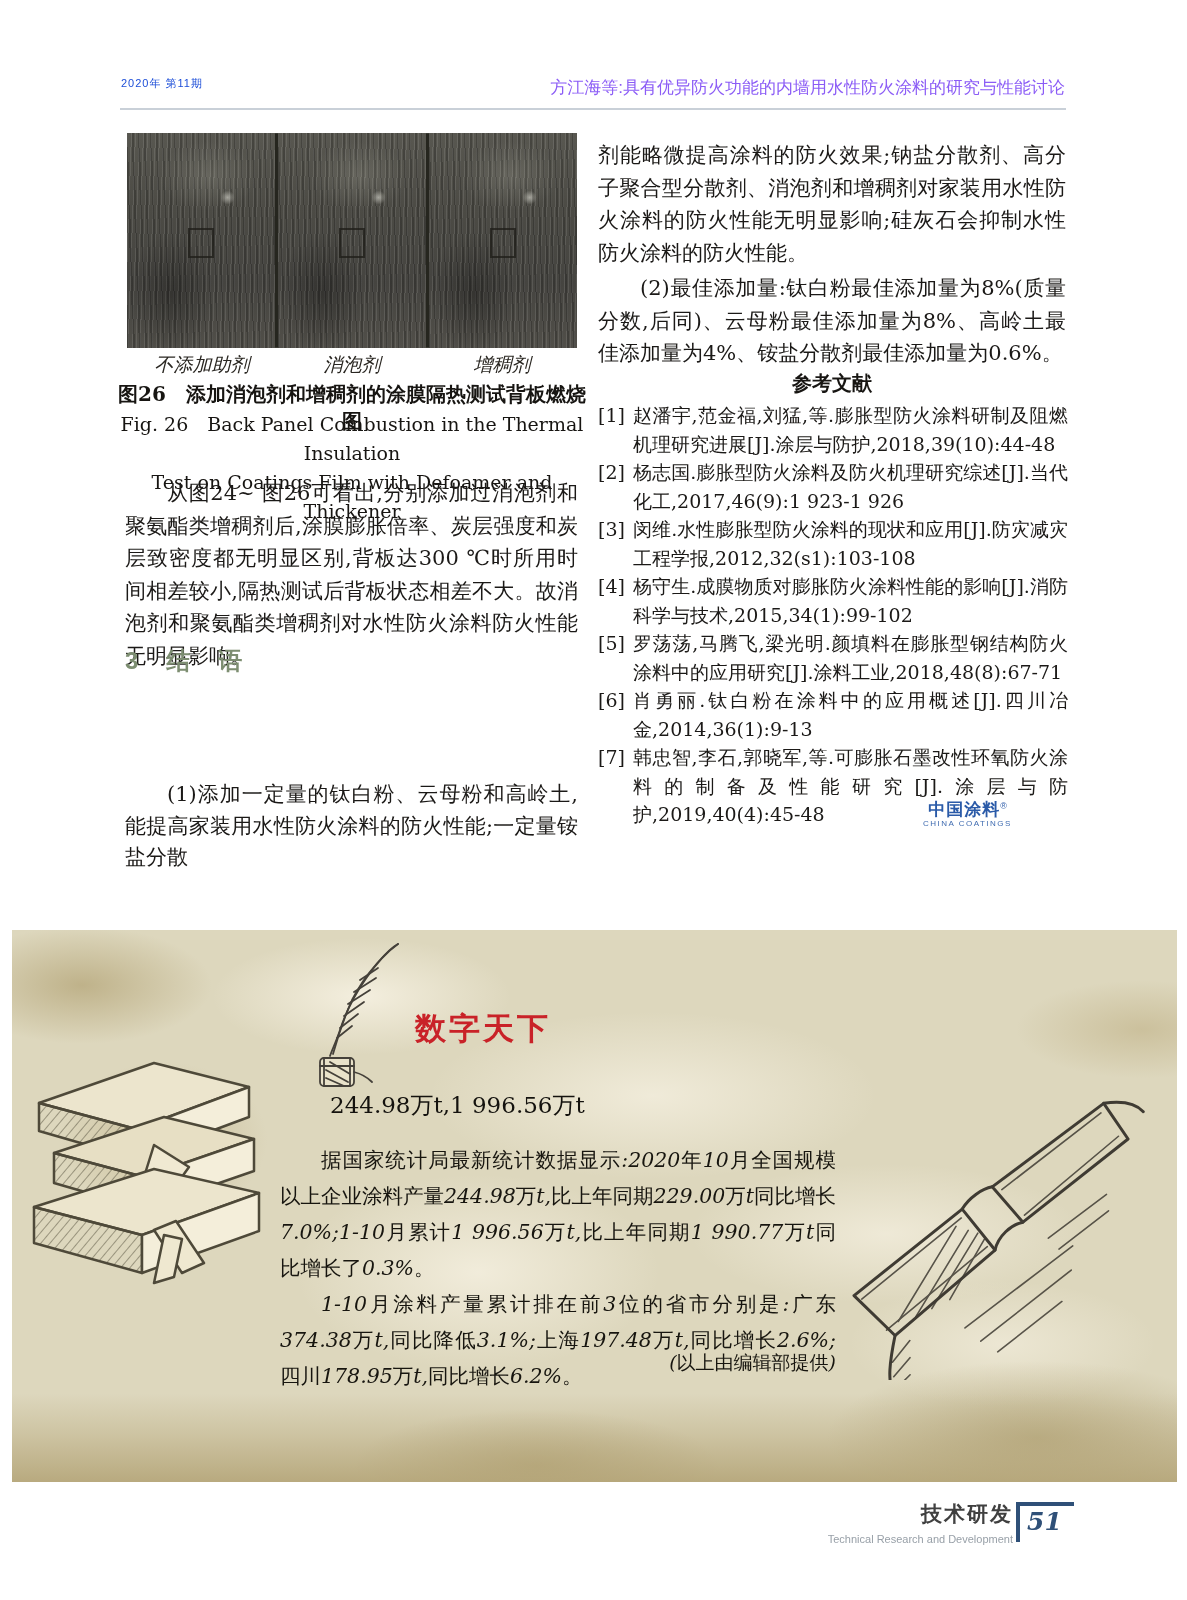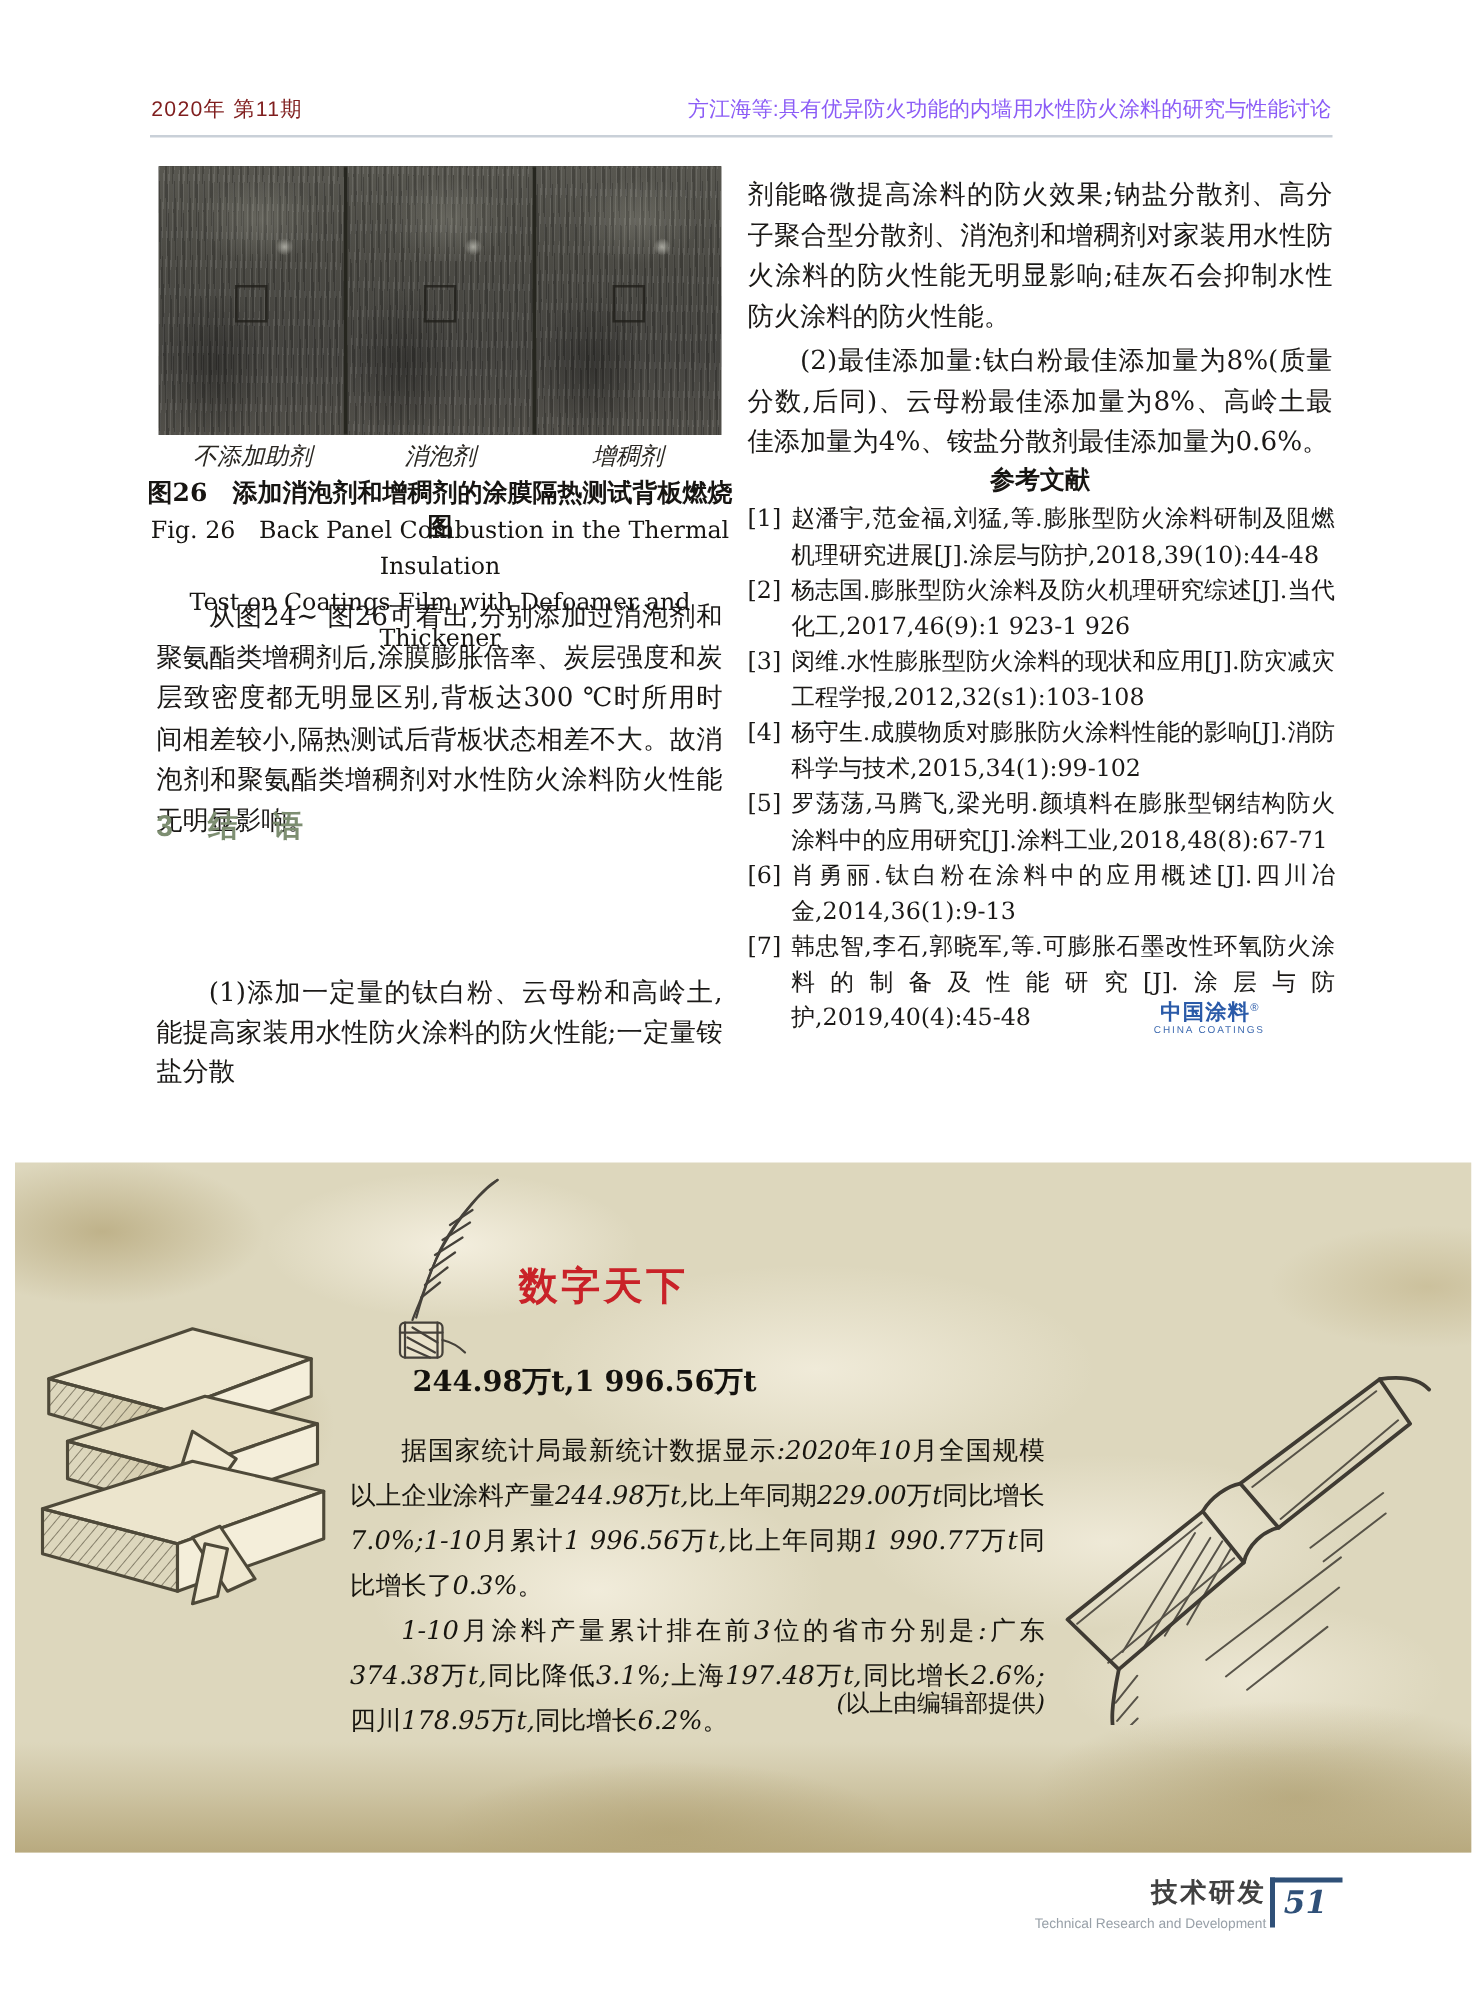--- a/index.html
+++ b/index.html
@@ -1,21 +1,21 @@
 <!DOCTYPE html>
 <html><head>
 <meta charset="utf-8">
 <style>
   html,body{margin:0;padding:0;background:#ffffff;}
   .page{position:relative;width:1187px;height:1600px;background:#ffffff;overflow:hidden;
         font-family:"DejaVu Serif", serif;color:#1e1c1a;}
 
   
   .hdr-issue{position:absolute;left:121px;top:76px;font-family:"Liberation Sans",sans-serif;
-             font-size:17px;color:#7f1d1d;letter-spacing:1px;}
+             font-size:11px;color:#1d4ed8;letter-spacing:1px;}
   .hdr-title{position:absolute;right:122px;top:76px;font-family:"Liberation Sans",sans-serif;
              font-size:17px;color:#8b5cf6;}
   .hdr-rule{position:absolute;left:120px;top:108px;width:946px;height:2px;background:#c9d0d8;}
 
   
   .photo{position:absolute;left:127px;top:133px;width:450px;height:215px;display:flex;gap:3px;
          background:#26261f;box-shadow:inset 0 0 0 1px #3a3a33;}
   .panel{flex:1;position:relative;
     background:
       radial-gradient(circle 10px at 68% 30%, rgba(235,235,225,.55), transparent 70%),
@@ -65,21 +65,21 @@
       radial-gradient(ellipse 260px 80px at 45% 97%, rgba(170,153,106,.6), transparent 70%),
       radial-gradient(ellipse 300px 110px at 88% 92%, rgba(172,156,110,.65), transparent 70%),
       radial-gradient(ellipse 180px 70px at 97% 18%, rgba(186,170,124,.5), transparent 70%),
       radial-gradient(ellipse 230px 90px at 30% 12%, rgba(246,241,226,.9), transparent 65%),
       radial-gradient(ellipse 320px 120px at 55% 30%, rgba(246,241,226,.75), transparent 70%),
       radial-gradient(ellipse 260px 140px at 40% 62%, rgba(246,241,226,.8), transparent 70%),
       radial-gradient(ellipse 280px 100px at 75% 55%, rgba(246,241,226,.7), transparent 70%),
       radial-gradient(ellipse 220px 90px at 85% 75%, rgba(246,241,226,.6), transparent 70%);}
   .digest-title{position:absolute;left:403px;top:78px;font-family:"Liberation Sans",sans-serif;
                 font-weight:bold;font-size:31px;color:#c92228;letter-spacing:3px;}
-  .digest-head{position:absolute;left:318px;top:160px;font-weight:bold;font-size:23px;color:#14120e;}
+  .digest-head{position:absolute;left:318px;top:160px;font-weight:normal;font-size:23px;color:#14120e;}
   .digest-body{position:absolute;left:268px;top:212px;width:556px;font-size:20.5px;
                line-height:36px;text-align:justify;color:#17150f;font-style:oblique 6deg;}
   .digest-body p{margin:0;text-indent:2em;}
   .digest-credit{position:absolute;left:268px;top:420px;width:556px;text-align:right;
                  font-size:19px;color:#17150f;font-style:oblique 6deg;}
   .sketch{position:absolute;}
 
   
   .f-block{position:absolute;right:174px;top:1500px;text-align:right;}
   .f-cn{font-family:"Liberation Sans",sans-serif;font-weight:bold;font-size:21px;color:#404040;letter-spacing:2px;}

